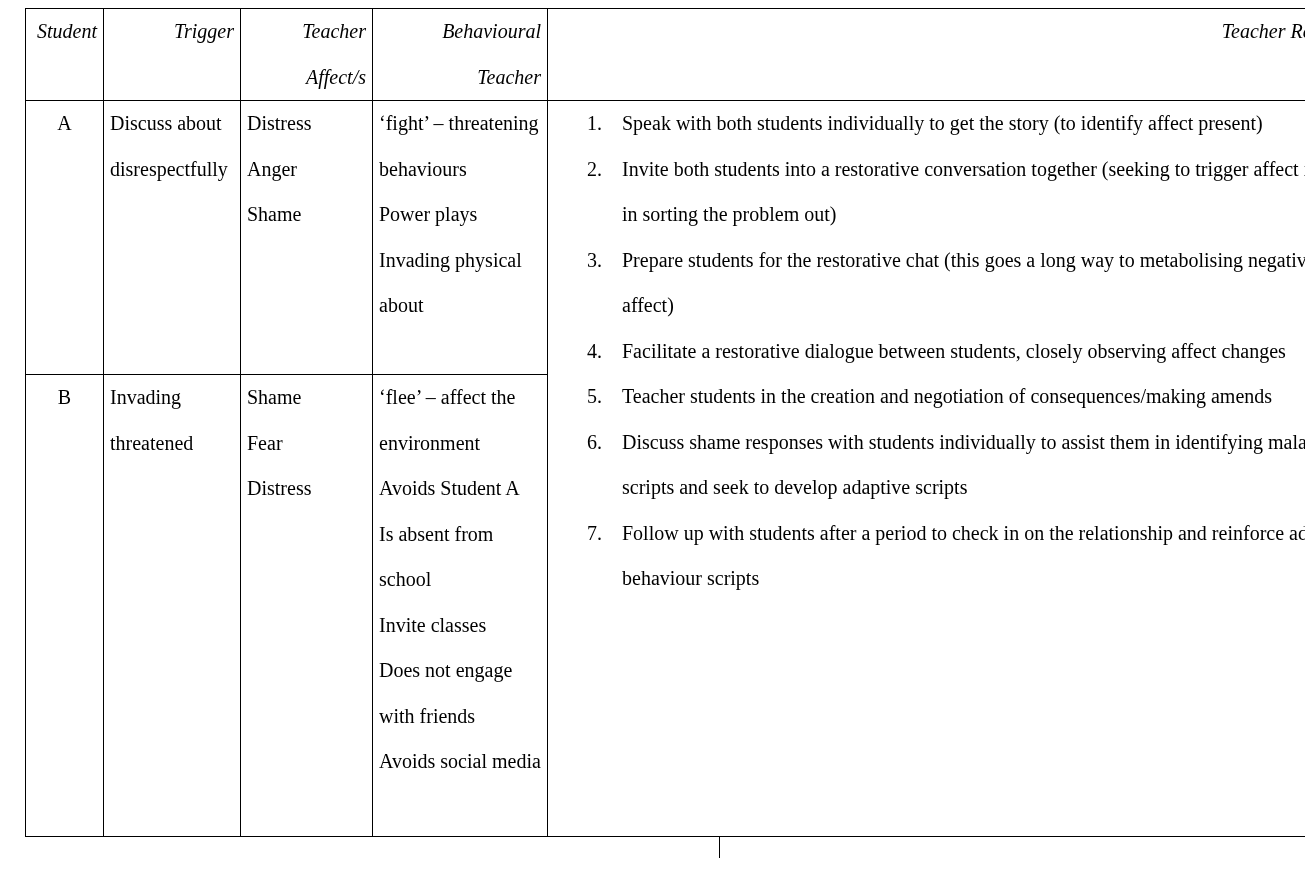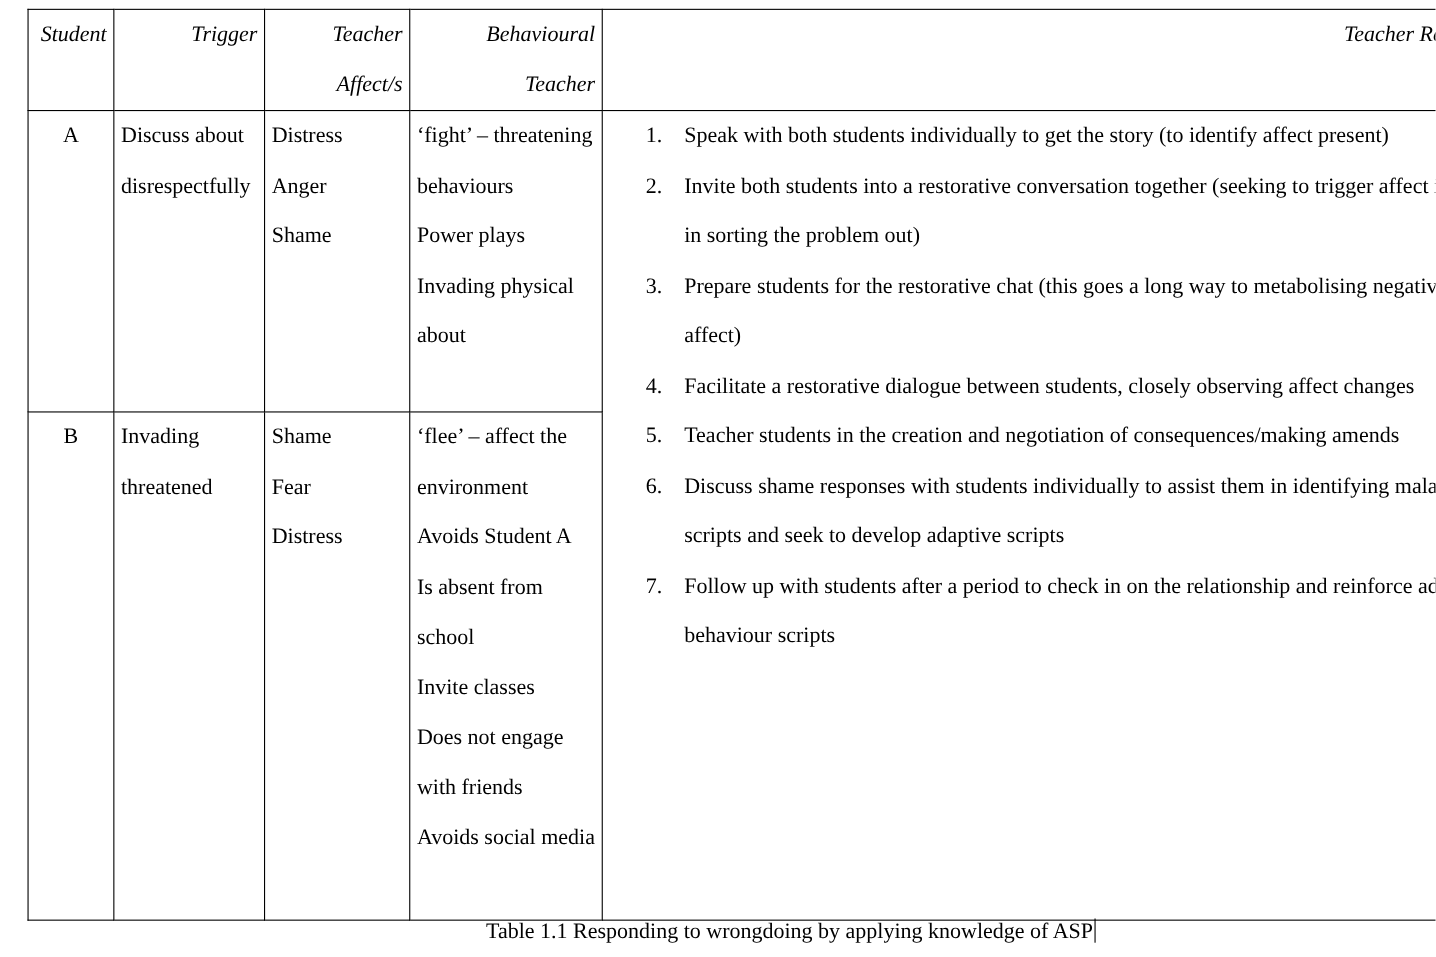--- a/index.html
+++ b/index.html
@@ -169,16 +169,16 @@
         <div class="para">Is absent from school</div>
         <div class="para">Invite classes</div>
         <div class="para">Does not engage with friends</div>
         <div class="para">Avoids social media</div>
       </td>
     </tr>
   </tbody>
     </table>
 
   <div class="caption-line">
-    <span>Table 1.1 Responding to wrongdoing by applying knowledge of ASP</span><span class="caret"></span>
+    <span class="caret"></span>
   </div>
 
 </div>
 
 </body></html>

